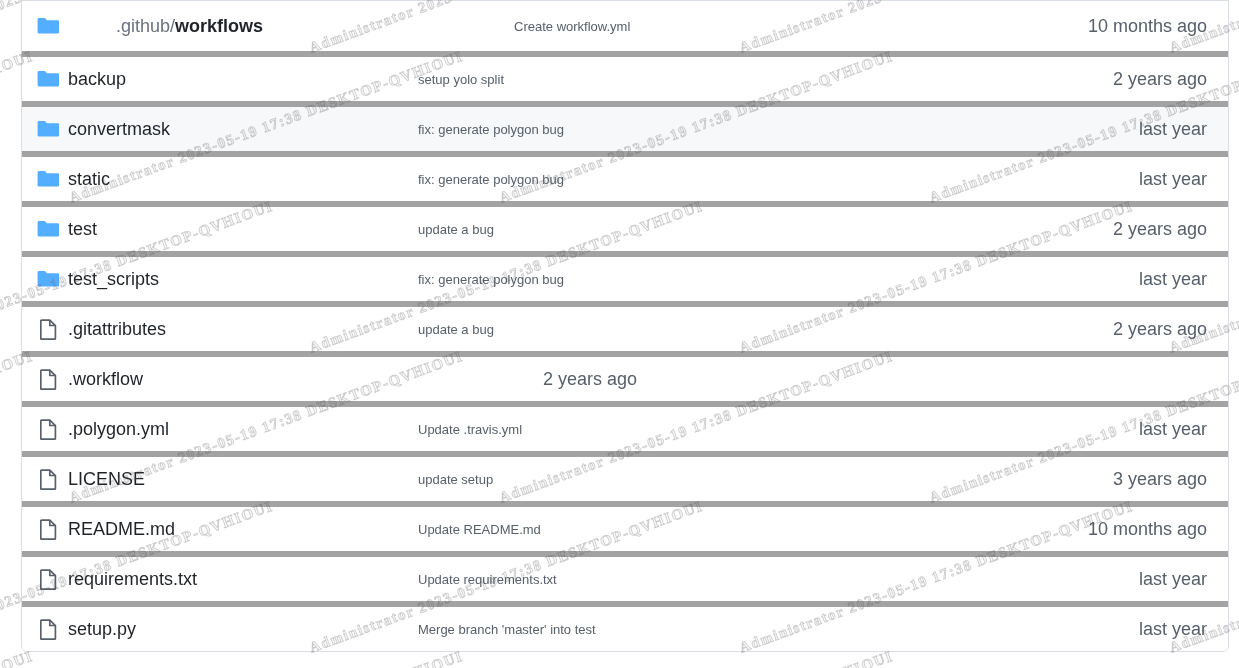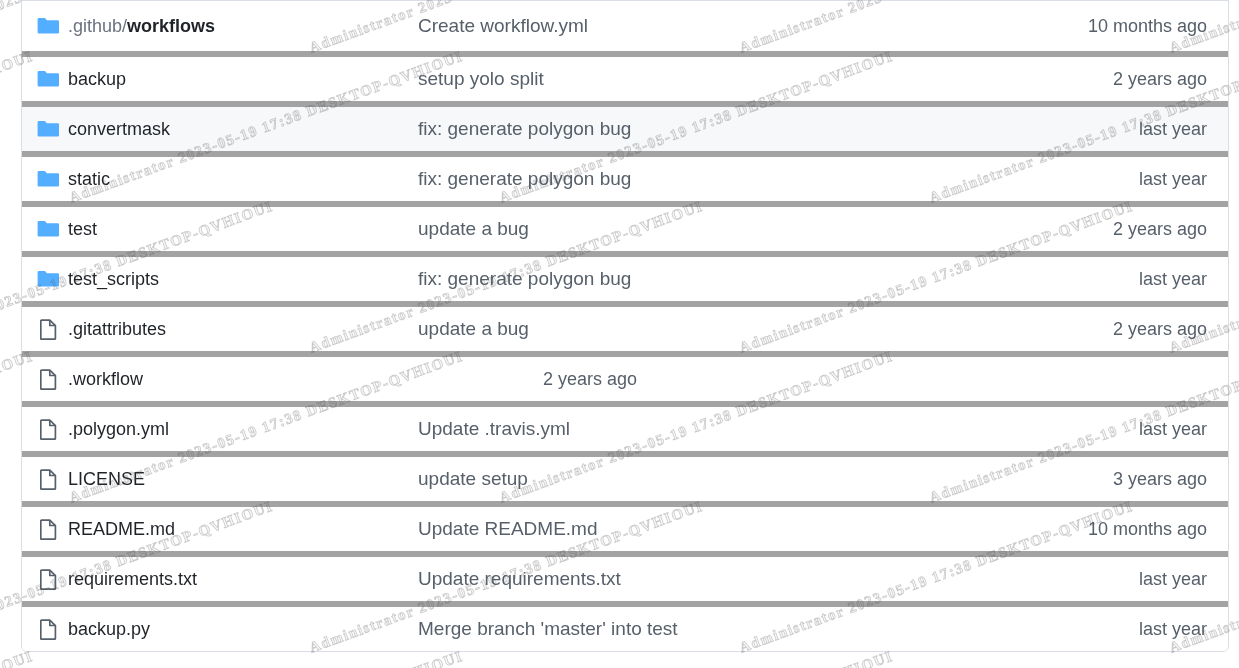--- a/index.html
+++ b/index.html
@@ -41,21 +41,21 @@
   }
 
   .file-row {
     display: flex;
     align-items: center;
     height: 50px;
     border-top: 6px solid #a3a3a3;
     box-sizing: border-box;
     background: #ffffff;
   }
-  .file-row:first-of-type { border-top: none; }
+  .file-row:first-of-type { border-top: none; gap: 48px; }
   .file-row.highlight { background: #f6f8fa; }
 
   .cell-icon {
     width: 46px;
     flex: 0 0 46px;
     display: flex;
     align-items: center;
     justify-content: center;
     padding-left: 6px;
     box-sizing: border-box;
@@ -67,21 +67,21 @@
     font-size: 18px;
     color: #1f2328;
     white-space: nowrap;
     overflow: hidden;
   }
   .cell-name .dim { color: #6b7280; }
   .cell-name .strong { color: #1f2328; font-weight: 600; }
 
   .cell-msg {
     flex: 1 1 auto;
-    font-size: 19px;
+    font-size: 13px;
     color: #57606a;
     white-space: nowrap;
     overflow: hidden;
   }
 
   .cell-age {
     flex: 0 0 240px;
     width: 240px;
     text-align: right;
     padding-right: 21px;
@@ -277,21 +277,21 @@
         </div>
         <div class="file-row">
           <div class="cell-icon">
             <span class="cell-icon-inner">
               <svg class="icon-svg" width="17" height="21" viewBox="0 0 17 21" xmlns="http://www.w3.org/2000/svg">
                 <path d="M1.6 1.2h8.2l5.6 5.4v12.8a.8.8 0 0 1-.8.8H1.6a.8.8 0 0 1-.8-.8V2a.8.8 0 0 1 .8-.8z" fill="none" stroke="#57606a" stroke-width="1.7" stroke-linejoin="round"></path>
                 <path d="M9.8 1.2v5.3h5.6" fill="none" stroke="#57606a" stroke-width="1.7" stroke-linejoin="round"></path>
               </svg>
             </span>
           </div>
-          <div class="cell-name">backup.py</div>
+          <div class="cell-name">setup.py</div>
           <div class="cell-msg">Merge branch 'master' into test</div>
           <div class="cell-age">last year</div>
         </div>
       </div>
   </div>
 
   <div id="watermark-layer">
       <div class="wm" style="left: -120px; top: 40px;">Administrator 2023-05-19 17:38 DESKTOP-QVHIOUI</div>
       <div class="wm" style="left: 310px; top: 40px;">Administrator 2023-05-19 17:38 DESKTOP-QVHIOUI</div>
       <div class="wm" style="left: 740px; top: 40px;">Administrator 2023-05-19 17:38 DESKTOP-QVHIOUI</div>

